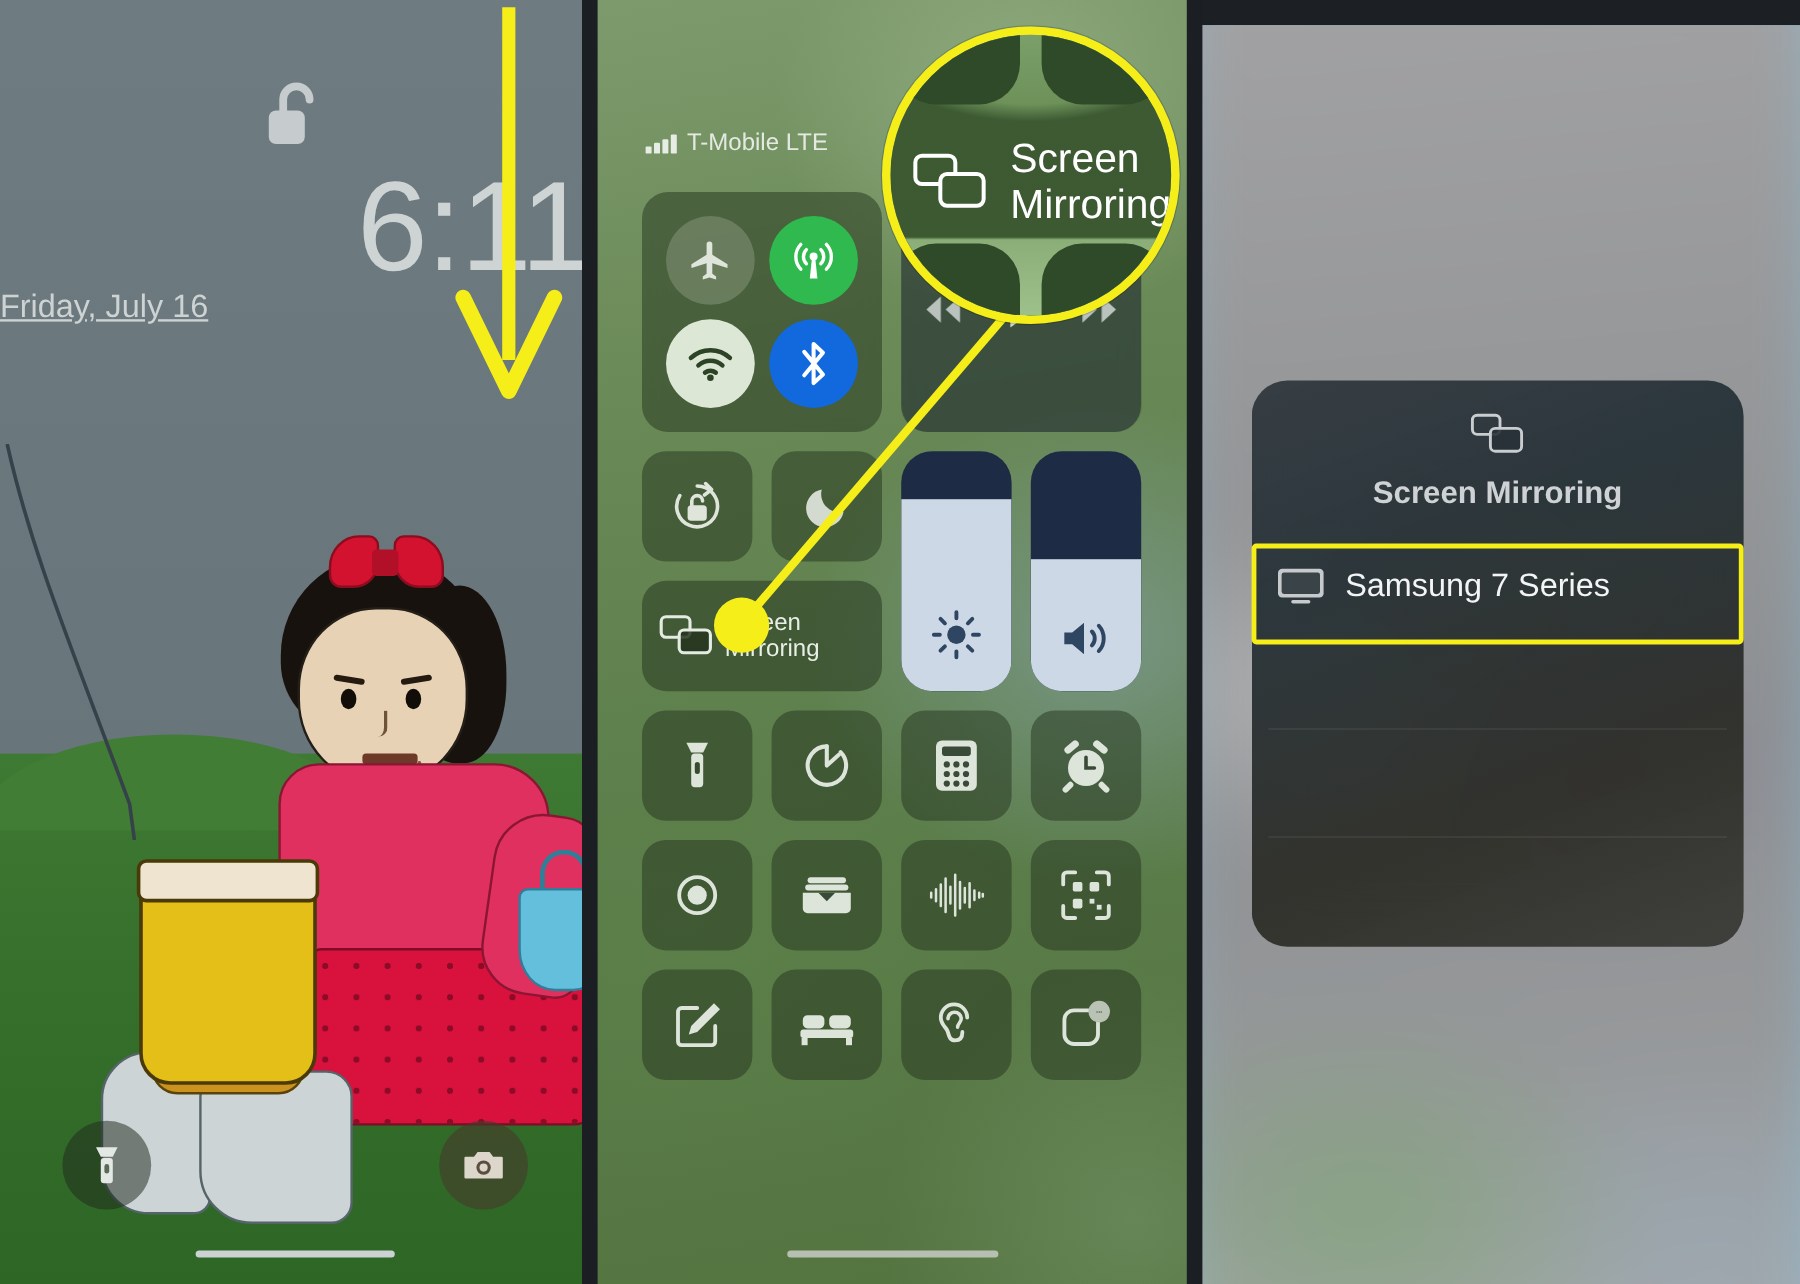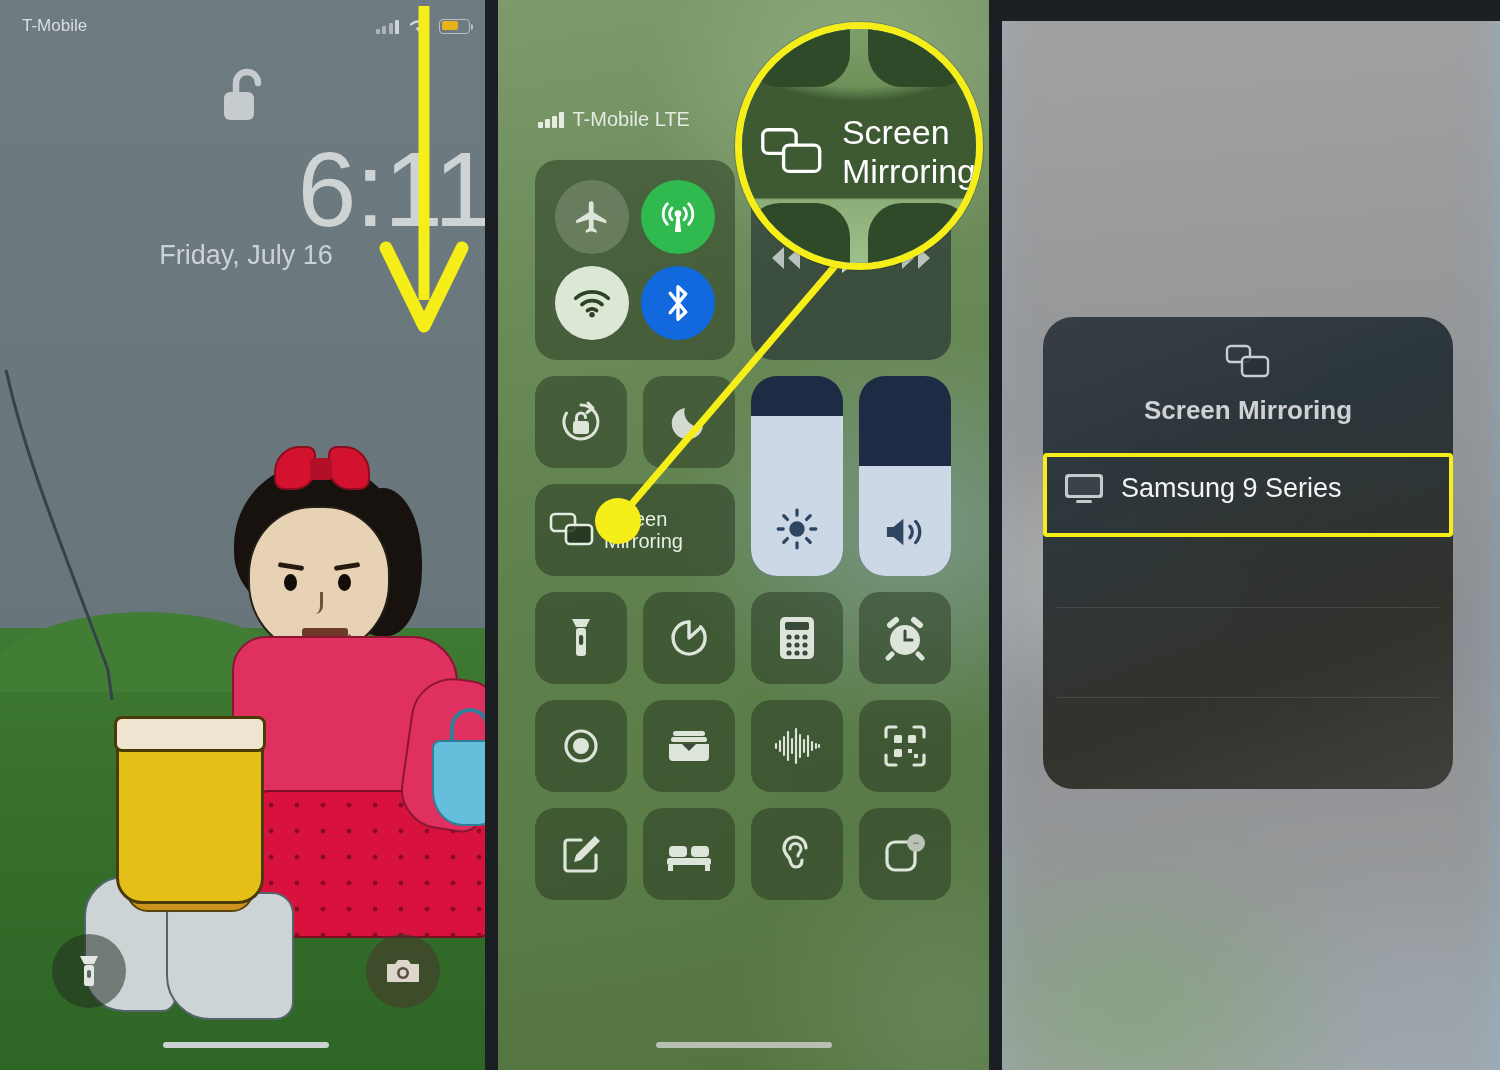--- a/index.html
+++ b/index.html
@@ -138,22 +138,22 @@
   .bars i:nth-child(3){height:11px;} .bars i:nth-child(4){height:14px; background:#cfd5d8;}
   .batt { width:31px; height:15px; border:1.6px solid #b9c0c3; border-radius:4px; position:relative; }
   .batt::after{content:""; position:absolute; right:-4px; top:4px; width:2.4px; height:6px; background:#b9c0c3; border-radius:0 2px 2px 0;}
   .batt i { position:absolute; left:1.6px; top:1.6px; height:8.5px; width:16px; background:#e8b21c; border-radius:2px;}
   .lk-lock { position:absolute; left:0; top:66px; width:100%; display:flex; justify-content:center; }
   .lk-time {
     position:absolute; left:0; top:134px; width:100%; text-align:right;
     font-size:106px; font-weight:300; color:#ced3d4; letter-spacing:-1px; line-height:1.05;
   }
   .lk-date {
-    position:absolute; left:0; top:240px; width:100%; text-align:center;
-    font-size:27px; color:#cdd2d3; font-weight:400;
+    position:absolute; left:0; top:240px; width:100%; text-align:left;
+    font-size:27px; color:#cdd2d3; font-weight:400;text-decoration:underline;
   }
   .lk-shortcut {
     position:absolute; bottom:62px; width:74px; height:74px; border-radius:50%;
     background:rgba(30,42,28,.52); display:flex; align-items:center; justify-content:center;
   }
   .lk-shortcut.left { left:52px; }
   .lk-shortcut.right { right:52px; background:rgba(70,58,44,.62); }
   .home-ind {
     position:absolute; bottom:22px; left:50%; transform:translateX(-50%);
     width:166px; height:6px; border-radius:3px; background:#ccd2d3;
@@ -325,38 +325,20 @@
       <div class="arm-r"></div>
       <div class="bag-strap"></div>
       <div class="bag"></div>
       <div class="shoe-l"></div>
         <div class="shoe-r"></div>
       <div class="jar-base"></div>
       <div class="jar"></div>
       <div class="jar-lid"></div>
     </div>
 
-    <div class="lk-status">
-      <span>T-Mobile</span>
-      <span class="lk-status-right">
-        <span class="bars">
-            <i></i>
-            <i></i>
-            <i></i>
-            <i></i>
-          </span>
-        <svg width="22" height="16" viewBox="0 0 22 16">
-          <path d="M11 14.2 L7.6 10.4 A5 5 0 0 1 14.4 10.4 Z" fill="#cfd5d8"></path>
-          <path d="M3 6.4 A12 12 0 0 1 19 6.4" stroke="#cfd5d8" stroke-width="2.4" fill="none" stroke-linecap="round"></path>
-        </svg>
-        <span class="batt">
-            <i></i>
-          </span>
-      </span>
-    </div>
 
     <div class="lk-lock">
       <svg width="56" height="62" viewBox="0 0 56 62">
         <path d="M18 26 V17 a11 11 0 0 1 22 0" stroke="#c6cccd" stroke-width="6.5" fill="none" stroke-linecap="round"></path>
         <rect x="6" y="26" width="30" height="28" rx="6" fill="#c6cccd"></rect>
       </svg>
     </div>
 
     <div class="lk-time">6:11</div>
     <div class="lk-date">Friday, July 16</div>
@@ -641,21 +623,21 @@
         </svg>
       </div>
       <div class="sheet-title">Screen Mirroring</div>
 
       <div class="device-row">
         <svg width="42" height="32" viewBox="0 0 42 32">
           <rect x="2" y="2" width="38" height="24" rx="3.5" fill="#c6cacd"></rect>
           <rect x="5" y="5" width="32" height="18" rx="2" fill="#3a4348"></rect>
           <rect x="13" y="28" width="16" height="3" rx="1.5" fill="#c6cacd"></rect>
         </svg>
-        <span class="device-name">Samsung 9 Series</span>
+        <span class="device-name">Samsung 7 Series</span>
       </div>
 
       <div class="sep" style="top:290px"></div>
       <div class="sep" style="top:380px"></div>
     </div>
 
     <div class="hl-box"></div>
   </div>
 
   <svg class="leader">

